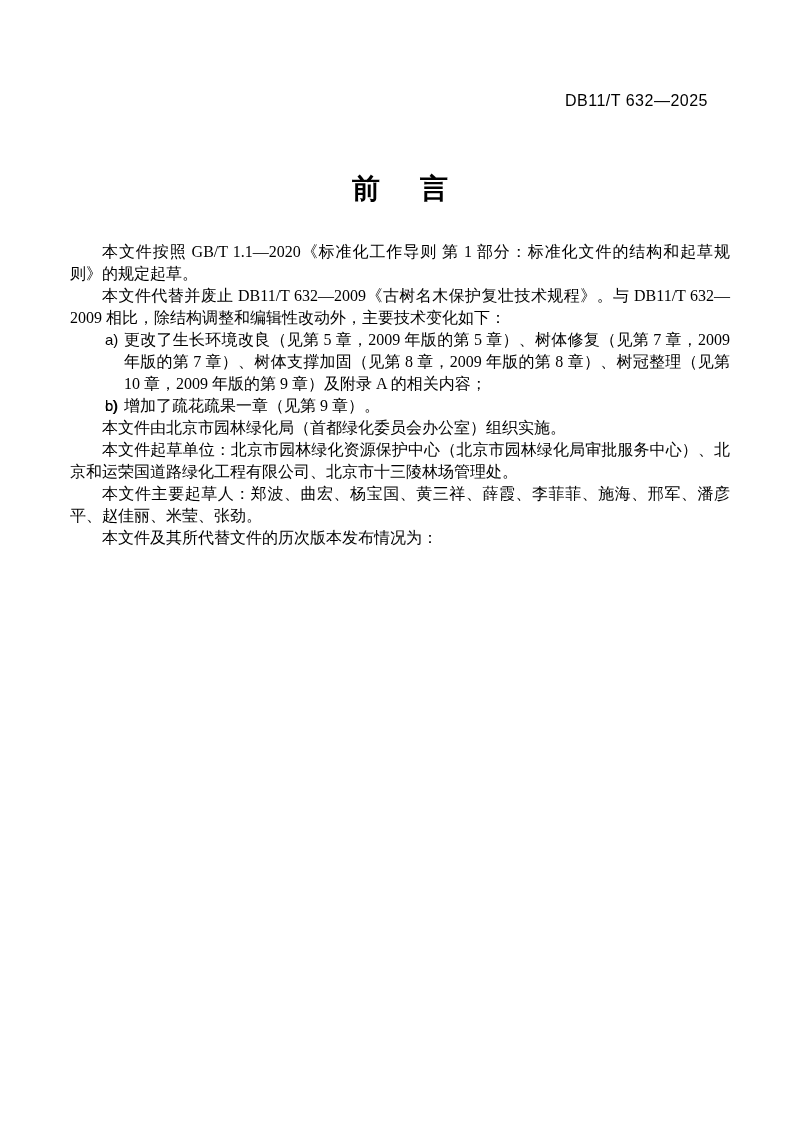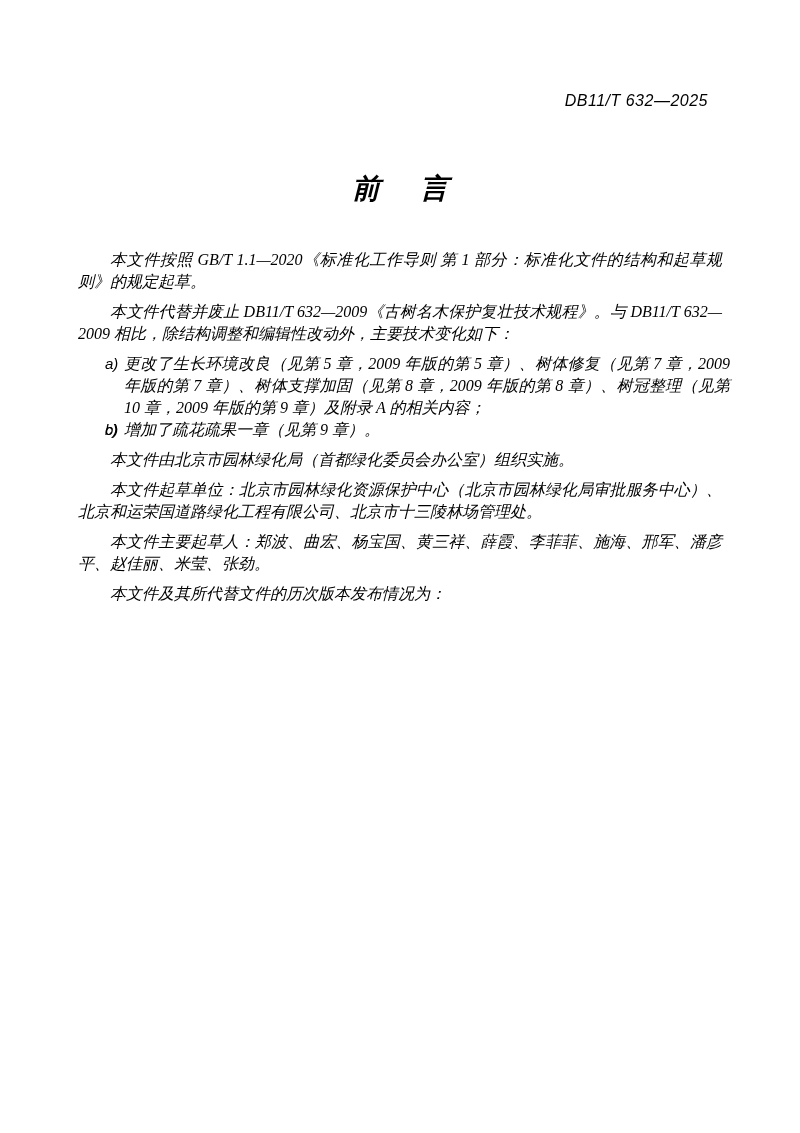--- a/index.html
+++ b/index.html
@@ -8,21 +8,20 @@
     background: #ffffff;
   }
   .page {
     position: relative;
     width: 800px;
     height: 1007px;
     background: #ffffff;
     color: #000000;
     font-family: "Liberation Serif", "DejaVu Serif", serif;
     overflow: hidden;
-    font-style: italic;
   }
   .header-code {
     position: absolute;
     top: 92px;
     right: 92px;
     font-size: 16px;
     letter-spacing: 0.5px;
     font-family: "Liberation Sans", "DejaVu Sans", sans-serif;
     white-space: nowrap;
   }
@@ -41,21 +40,21 @@
   .content {
     position: absolute;
     top: 241px;
     left: 70px;
     width: 660px;
     font-size: 16px;
     line-height: 22px;
     text-align: justify;
   }
   .content p {
-    margin: 8px;
+    margin: 0;
     padding: 0;
   }
   .para {
     text-indent: 2em;
   }
   .fw-item {
     position: relative;
     margin-left: 35px;
     padding-left: 19px;
   }

